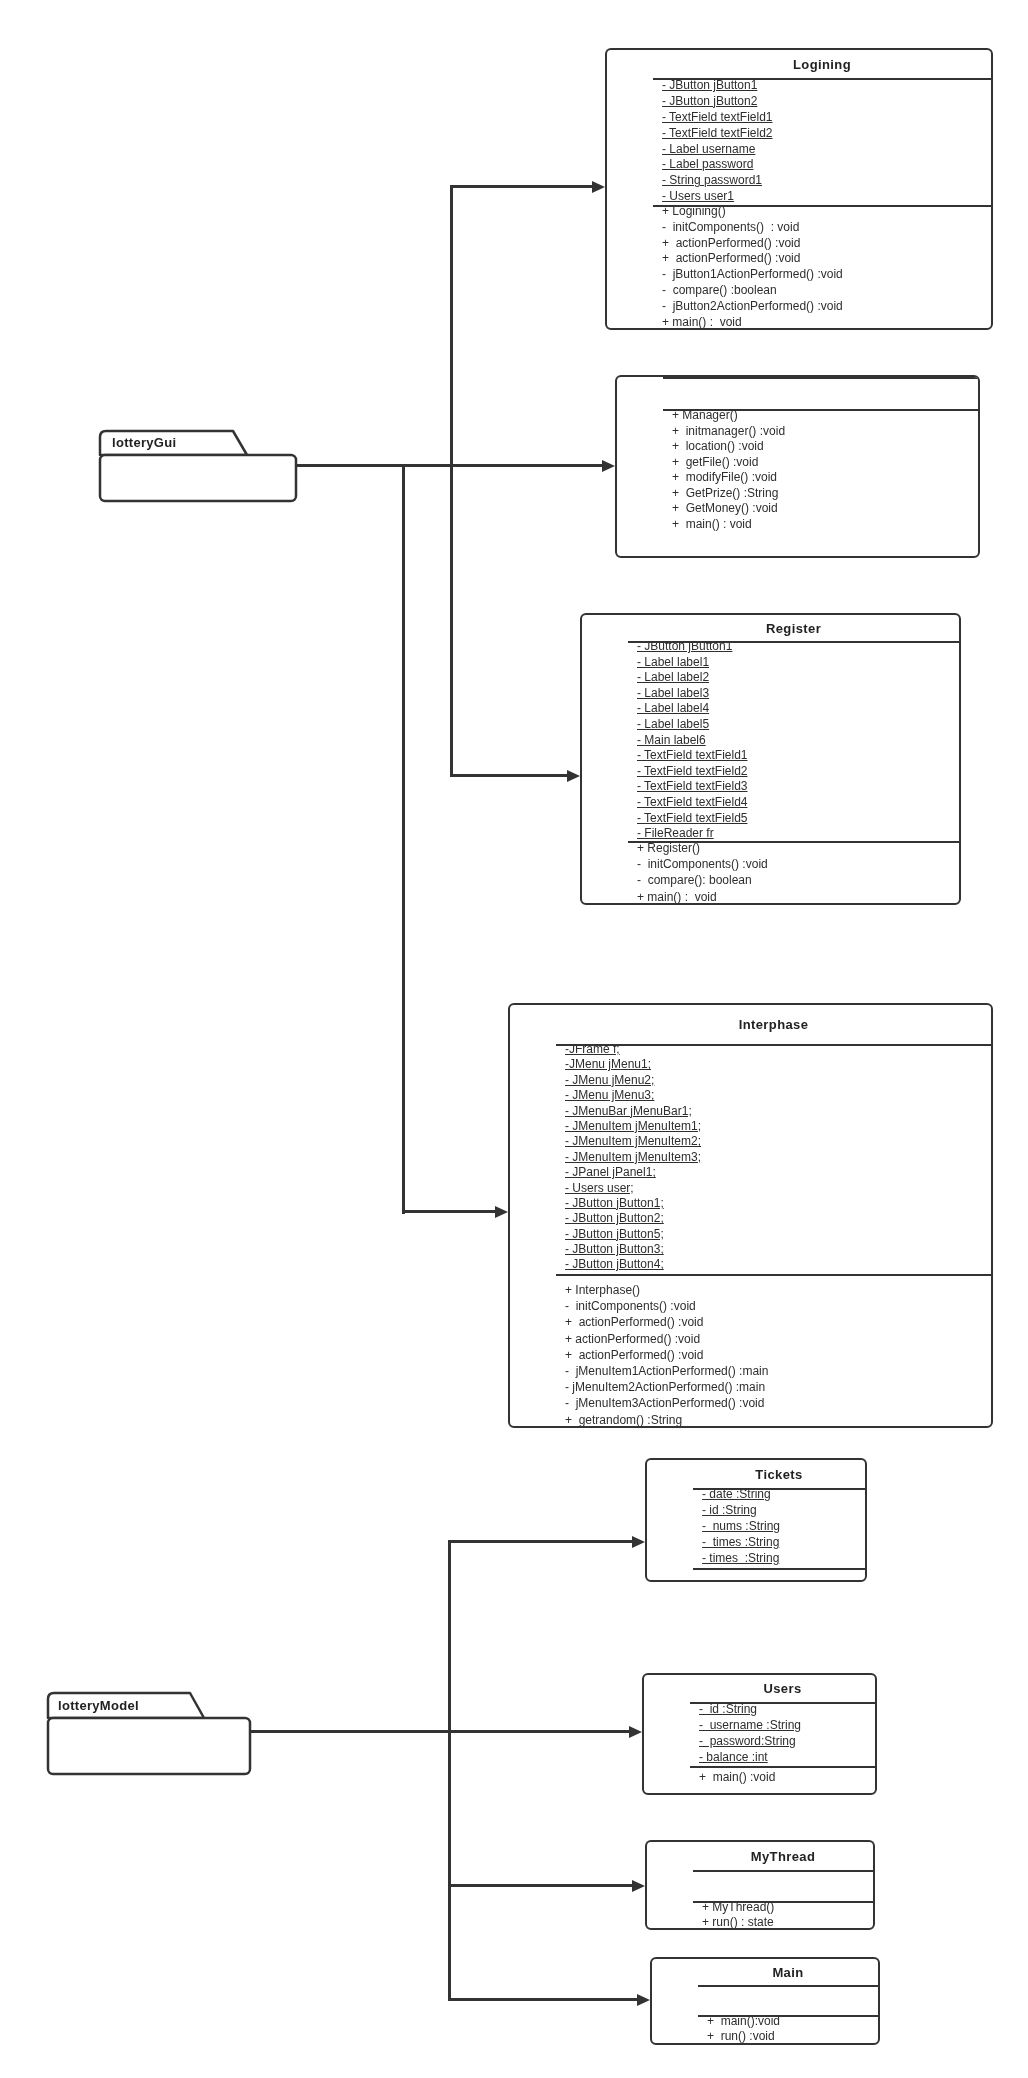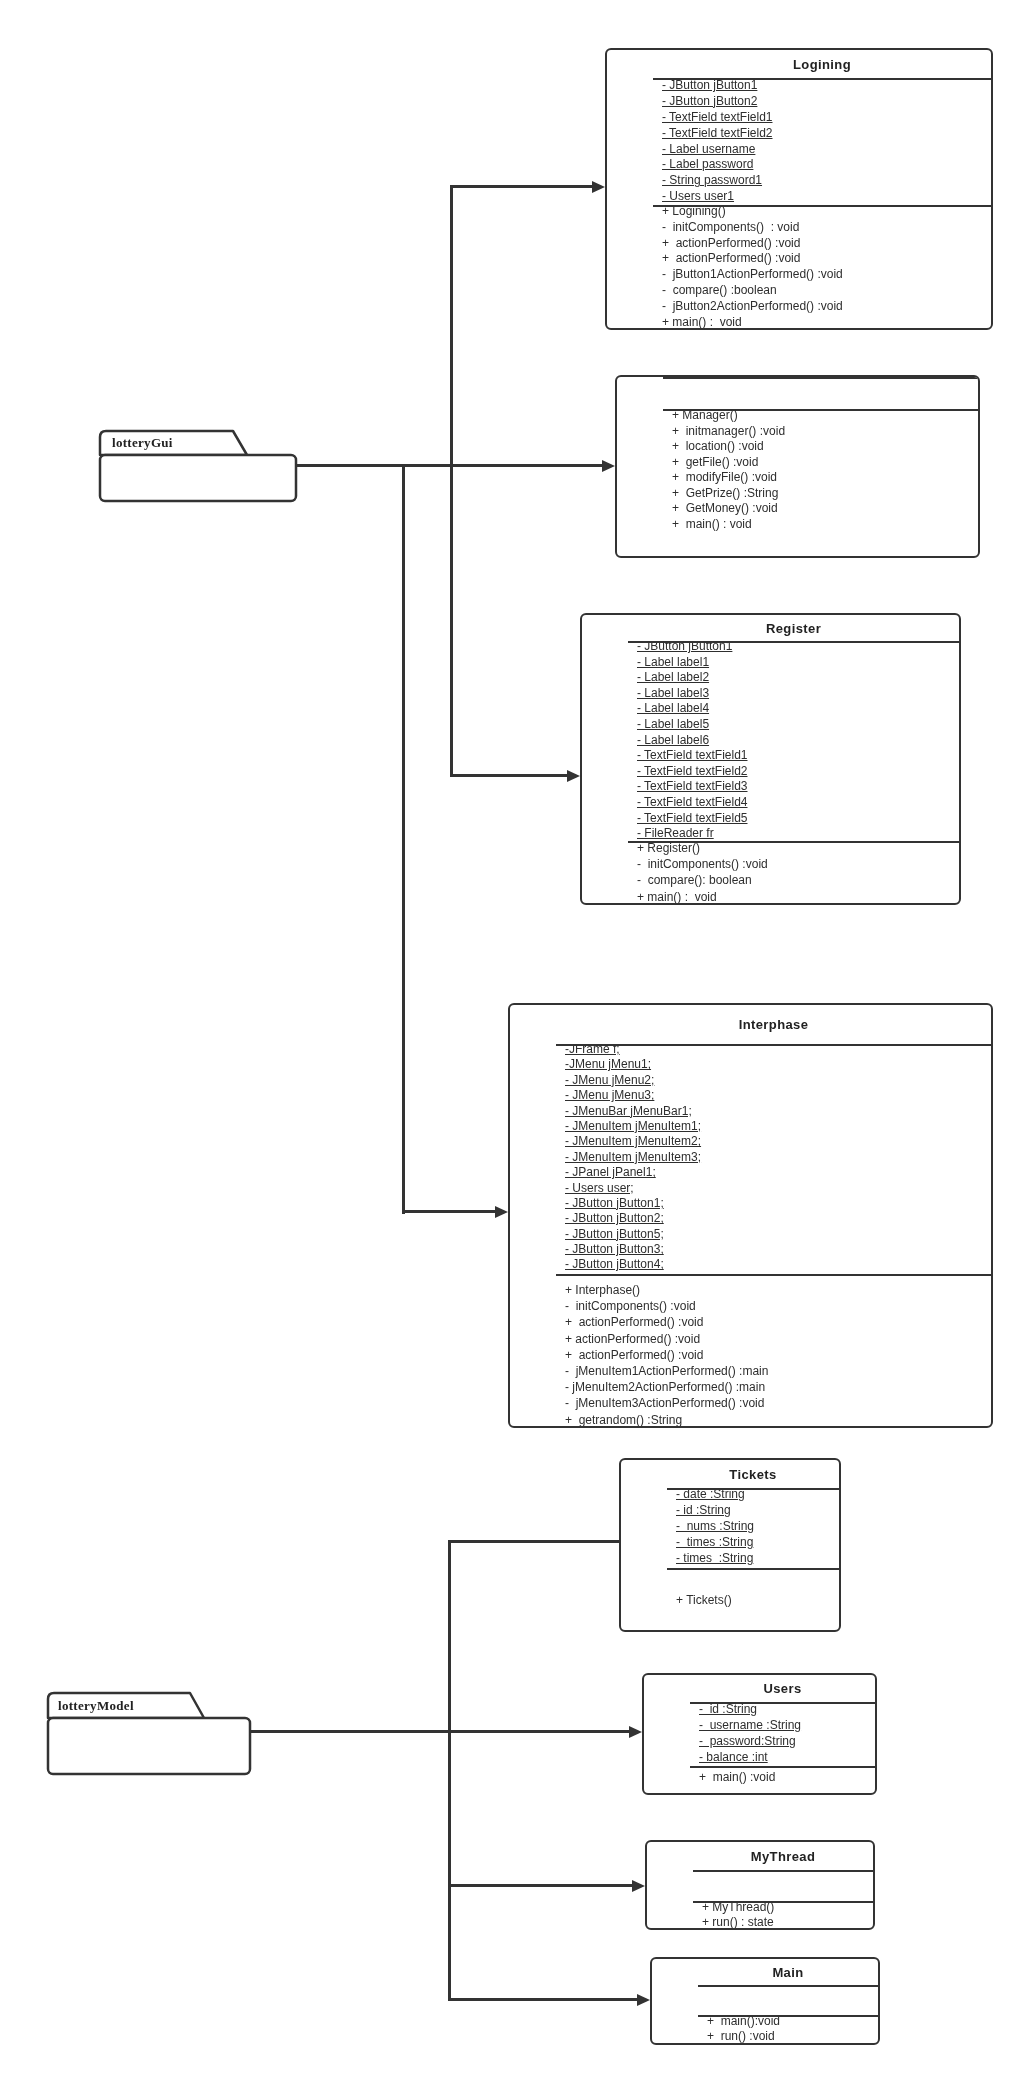--- a/index.html
+++ b/index.html
@@ -25,21 +25,21 @@
   .cb-attrs{flex:0 0 auto;text-decoration:underline;}
   .cb-methods{flex:1 1 auto;}
   .member-line{
     font-size:12px;white-space:pre;color:#2e2e2e;
     height:var(--lh,15.6px);line-height:var(--lh,15.6px);
   }
   .clip2 > .member-line:first-child{margin-top:-2px;}
   .clip3 > .member-line:first-child{margin-top:-3px;}
   .clip4 > .member-line:first-child{margin-top:-4px;}
   
-  .package{position:absolute;font-family:Liberation Serif, serif;}
+  .package{position:absolute;}
   .package svg{position:absolute;left:0;top:0;}
   .pkg-label{
     position:absolute;font-weight:bold;font-size:13px;color:#222222;letter-spacing:.3px;
   }
   
   .hline{position:absolute;height:3px;background:#333333;}
   .vline{position:absolute;width:3px;background:#333333;}
   .arrow-right{
     position:absolute;width:0;height:0;
     border-top:6px solid transparent;border-bottom:6px solid transparent;
@@ -137,21 +137,21 @@
 
   <div class="class-box" style="left:580px;top:613px;width:381px;height:292px">
     <div class="cb-title" style="height:26px">Register</div>
     <div class="cb-attrs clip4" style="height:200px;--lh:15.6px">
         <div class="member-line">- JButton jButton1</div>
         <div class="member-line">- Label label1</div>
         <div class="member-line">- Label label2</div>
         <div class="member-line">- Label label3</div>
         <div class="member-line">- Label label4</div>
         <div class="member-line">- Label label5</div>
-        <div class="member-line">- Label label6</div>
+        <div class="member-line">- Main label6</div>
         <div class="member-line">- TextField textField1</div>
         <div class="member-line">- TextField textField2</div>
         <div class="member-line">- TextField textField3</div>
         <div class="member-line">- TextField textField4</div>
         <div class="member-line">- TextField textField5</div>
         <div class="member-line">- FileReader fr</div>
       </div>
     <div class="cb-methods clip3" style="--lh:16.2px">
         <div class="member-line">+ Register()</div>
         <div class="member-line">-  initComponents() :void</div>
@@ -186,21 +186,21 @@
         <div class="member-line">+ actionPerformed() :void</div>
         <div class="member-line">+  actionPerformed() :void</div>
         <div class="member-line">-  jMenuItem1ActionPerformed() :main</div>
         <div class="member-line">- jMenuItem2ActionPerformed() :main</div>
         <div class="member-line">-  jMenuItem3ActionPerformed() :void</div>
         <div class="member-line">+  getrandom() :String</div>
         <div class="member-line">+  Cost() :void</div>
       </div>
   </div>
 
-  <div class="class-box" style="left:619px;top:1458px;width:222px;height:174px">
+  <div class="class-box" style="left:645px;top:1458px;width:222px;height:124px">
     <div class="cb-title" style="height:28px">Tickets</div>
     <div class="cb-attrs clip4" style="height:80px;--lh:16px">
         <div class="member-line">- date :String</div>
         <div class="member-line">- id :String</div>
         <div class="member-line">-  nums :String</div>
         <div class="member-line">-  times :String</div>
         <div class="member-line">- times  :String</div>
       </div>
     <div class="cb-methods" style="padding-top:22px;--lh:16px">
         <div class="member-line">+ Tickets()</div>

